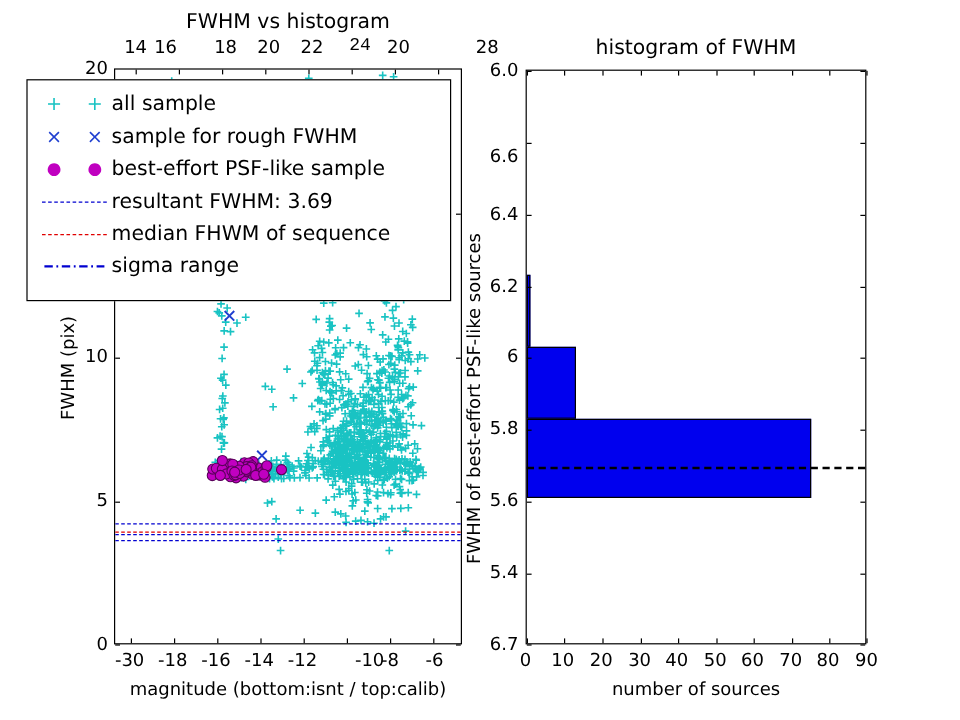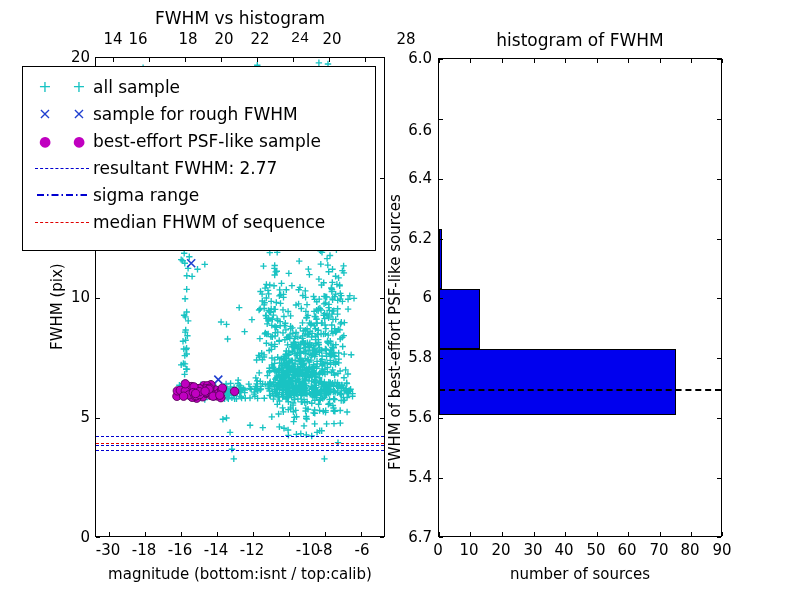--- a/index.html
+++ b/index.html
@@ -259,35 +259,35 @@
       <span class="legsample">
         <span class="legmark" style="left:14px;color:#c000c0;font-size:14px;">●</span>
         <span class="legmark" style="left:48px;color:#c000c0;font-size:14px;">●</span>
       </span>
       <span class="legtext">best-effort PSF-like sample</span>
     </div>
     <div class="legrow">
       <span class="legsample">
         <span class="legline" style="border-top:1.8px dashed #0000d0;"></span>
       </span>
-      <span class="legtext">resultant FWHM: 2.77</span>
+      <span class="legtext">resultant FWHM: 3.69</span>
+    </div>
+    <div class="legrow">
+      <span class="legsample">
+        <span class="legline" style="border-top:1.8px dashed #e00000;"></span>
+      </span>
+      <span class="legtext">median FHWM of sequence</span>
     </div>
     <div class="legrow">
       <span class="legsample">
         <svg width="62" height="14" viewBox="0 0 62 14" style="position:absolute;left:0;top:3px;">
           <line x1="6" y1="7" x2="56" y2="7" stroke="#0000d0" stroke-width="1.8" stroke-dasharray="7,3,1.5,3"></line>
         </svg>
       </span>
       <span class="legtext">sigma range</span>
-    </div>
-    <div class="legrow">
-      <span class="legsample">
-        <span class="legline" style="border-top:1.8px dashed #e00000;"></span>
-      </span>
-      <span class="legtext">median FHWM of sequence</span>
     </div>
   </div>
 
   <div class="panel" style="left:400px;top:0;width:400px;height:600px;">
 
     <div class="title" style="left:180px;top:30px;">histogram of FWHM</div>
 
     <div class="axes-frame" style="left:38px;top:58px;width:284px;height:479px;">
 
       <div class="bar" style="left:0;top:170px;width:3px;height:60px;"></div>

